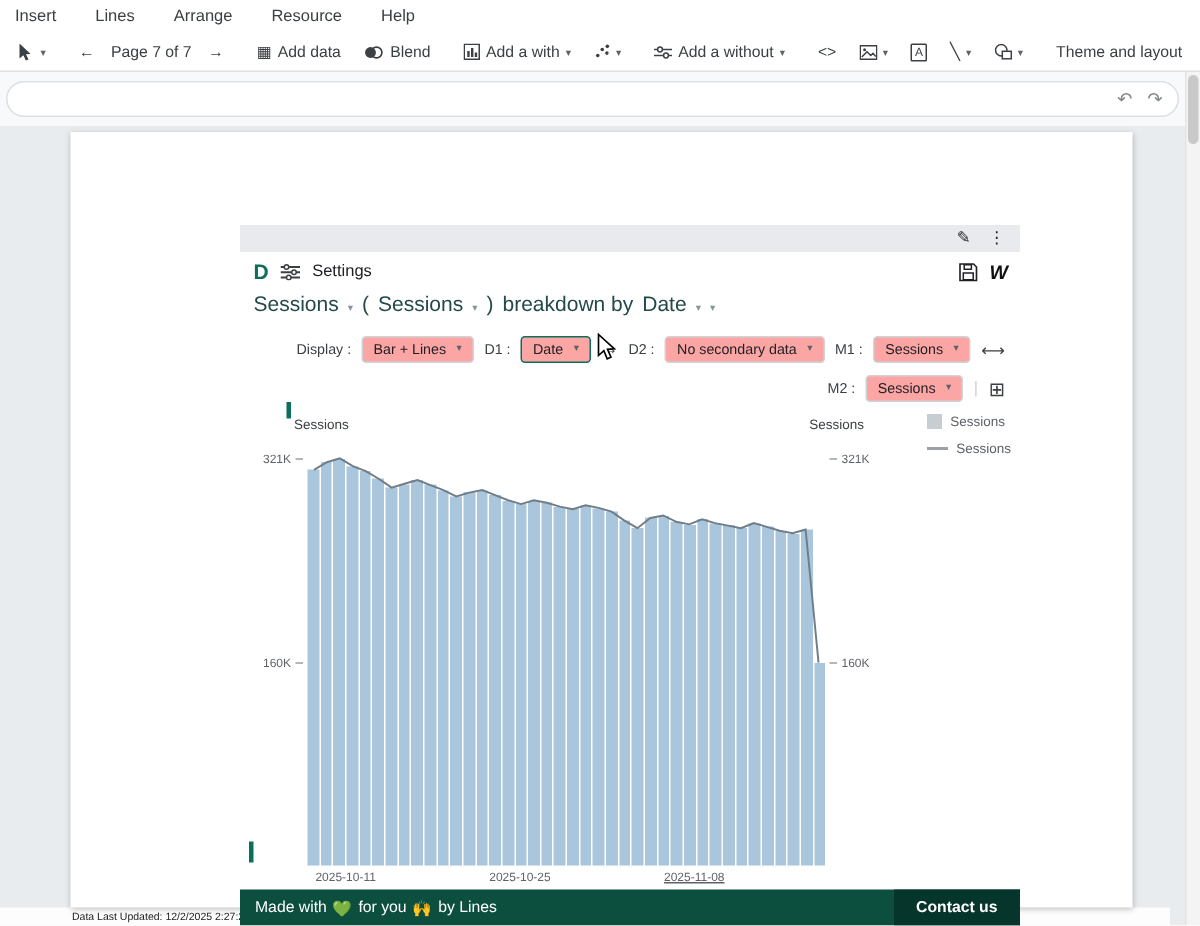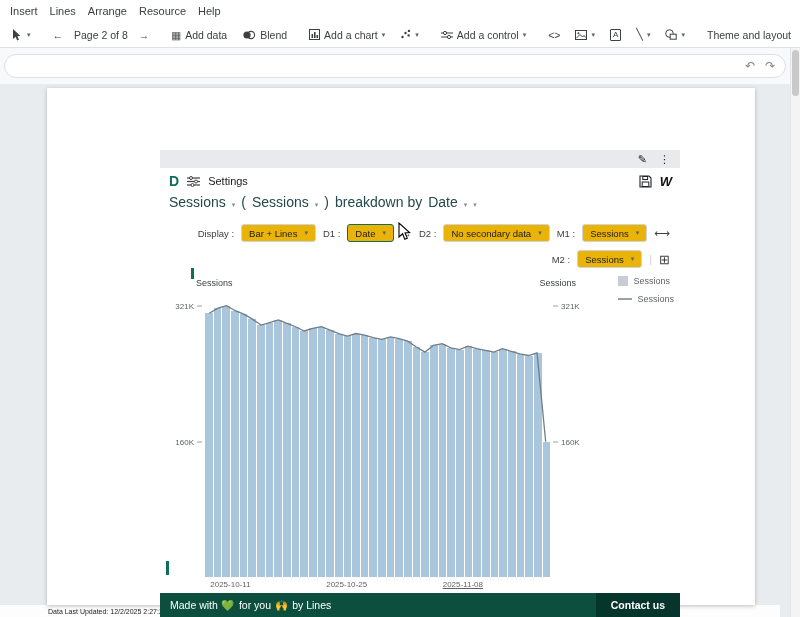--- a/index.html
+++ b/index.html
@@ -1,20 +1,20 @@
 <!DOCTYPE html>
 <html><head>
 <meta charset="utf-8">
 <style>
   * { margin:0; padding:0; box-sizing:border-box; }
   html,body { width:800px; height:617px; overflow:hidden; font-family:"Liberation Sans", sans-serif; background:#fff; }
   .screen { position:relative; width:800px; height:617px; background:#fff; }
 
   
-  .menubar { height:22px; display:flex; align-items:center; gap:12px; padding-left:10px; background:#fff; font-size:11px; color:#3c4043; }
+  .menubar { height:22px; display:flex; align-items:center; gap:26px; padding-left:10px; background:#fff; font-size:11px; color:#3c4043; }
   .menu-item { cursor:default; }
 
   
   .toolbar { height:26px; display:flex; align-items:center; gap:7px; padding:0 8px; background:#fff; border-bottom:1px solid #e0e0e0; font-size:10.5px; color:#3c4043; white-space:nowrap; }
   .tb-btn { display:inline-flex; align-items:center; gap:4px; padding:2px 4px; border-radius:3px; cursor:default; }
   .tb-sep { width:1px; height:16px; background:#e0e0e0; }
   .caret { font-size:7px; color:#5f6368; }
   .svgico { display:inline-block; }
   .a-box { border:1px solid #3c4043; font-size:8px; padding:0 2px; line-height:10px; border-radius:1px; }
   .line-glyph { font-size:11px; }
@@ -37,21 +37,21 @@
   .w-header { height:26px; display:flex; align-items:center; gap:8px; padding:0 9px; background:#fff; }
   .logo-d { color:#0e6e5c; font-weight:700; font-size:14px; }
   .w-title-app { font-size:11px; color:#202124; }
   .spacer { flex:1; }
   .w-mark { font-weight:800; font-style:italic; font-size:13px; color:#111; letter-spacing:-1px; }
 
   .w-title { height:26px; display:flex; align-items:baseline; gap:6px; padding:0 9px; font-size:14px; color:#24494a; }
   .t-caret { font-size:7px; color:#8a9499; }
 
   .ctrl-row { height:26px; display:flex; align-items:center; justify-content:flex-end; gap:7px; padding:0 10px; font-size:9.5px; color:#3c4043; }
-  .sel { display:inline-flex; align-items:center; gap:7px; border:1px solid #cfd4d9; border-radius:3px; padding:2.5px 7px; font-size:9.5px; color:#202124; background:#eab308; }
+  .sel { display:inline-flex; gap:7px; border:1px solid #cfd4d9; border-radius:3px; padding:2.5px 7px; font-size:9.5px; color:#202124; background:#fca5a5; }
   .sel-teal { border-color:#0e6e5c; }
   .swap { font-size:11px; color:#3c4043; }
   .vsep { color:#d0d0d0; font-size:11px; }
   .grid-ico { font-size:13px; color:#3c4043; line-height:1; }
 
   
   .chart-region { flex:1; position:relative; }
   .handle { position:absolute; background:#0e6e5c; width:3px; }
   .handle-top { left:31px; top:-4px; height:11px; }
   .handle-bottom { left:6px; bottom:2px; height:14px; }
@@ -103,21 +103,21 @@
 
   <div class="toolbar">
     <span class="tb-btn">
       <svg class="svgico" width="11" height="12" viewBox="0 0 11 12">
           <polygon points="1,0 1,10 3.6,7.8 5.2,11.4 7,10.6 5.3,7.2 8.4,7" fill="#3c4043"></polygon>
         </svg>
       <span class="caret">▾</span>
     </span>
     <div class="tb-sep"></div>
     <span class="tb-btn">←</span>
-    <span>Page 2 of 8</span>
+    <span>Page 7 of 7</span>
     <span class="tb-btn">→</span>
     <div class="tb-sep"></div>
     <span class="tb-btn">
       <span>▦</span>
       <span>Add data</span>
     </span>
     <span class="tb-btn">
       <svg class="svgico" width="14" height="10" viewBox="0 0 14 10">
           <circle cx="5" cy="5" r="3.6" fill="#3c4043"></circle>
           <circle cx="9" cy="5" r="3.6" fill="none" stroke="#3c4043" stroke-width="1.1"></circle>
@@ -125,41 +125,41 @@
       <span>Blend</span>
     </span>
     <div class="tb-sep"></div>
     <span class="tb-btn">
       <svg class="svgico" width="11" height="11" viewBox="0 0 11 11">
           <rect x="0.5" y="0.5" width="10" height="10" fill="none" stroke="#3c4043"></rect>
           <rect x="2.5" y="5" width="1.6" height="4" fill="#3c4043"></rect>
           <rect x="5" y="3" width="1.6" height="6" fill="#3c4043"></rect>
           <rect x="7.5" y="6" width="1.6" height="3" fill="#3c4043"></rect>
         </svg>
-      <span>Add a chart</span>
+      <span>Add a with</span>
       <span class="caret">▾</span>
     </span>
     <span class="tb-btn">
       <svg class="svgico" width="11" height="11" viewBox="0 0 11 11">
           <circle cx="2.5" cy="8" r="1.2" fill="#3c4043"></circle>
           <circle cx="5.5" cy="4" r="1.2" fill="#3c4043"></circle>
           <circle cx="8.6" cy="6.4" r="1.2" fill="#3c4043"></circle>
           <circle cx="8.9" cy="1.9" r="1.2" fill="#3c4043"></circle>
         </svg>
       <span class="caret">▾</span>
     </span>
     <div class="tb-sep"></div>
     <span class="tb-btn">
       <svg class="svgico" width="12" height="10" viewBox="0 0 12 10">
           <line x1="0" y1="3" x2="12" y2="3" stroke="#3c4043"></line>
           <line x1="0" y1="7" x2="12" y2="7" stroke="#3c4043"></line>
           <circle cx="4" cy="3" r="1.6" fill="#fff" stroke="#3c4043"></circle>
           <circle cx="8" cy="7" r="1.6" fill="#fff" stroke="#3c4043"></circle>
         </svg>
-      <span>Add a control</span>
+      <span>Add a without</span>
       <span class="caret">▾</span>
     </span>
     <div class="tb-sep"></div>
     <span class="tb-btn">&lt;&gt;</span>
     <span class="tb-btn">
       <svg class="svgico" width="12" height="10" viewBox="0 0 12 10">
           <rect x="0.5" y="0.5" width="11" height="9" fill="none" stroke="#3c4043"></rect>
           <circle cx="3.4" cy="3.2" r="1" fill="#3c4043"></circle>
           <polyline points="1.5,8 5,4.5 7.5,7 9,5.5 10.8,7.6" fill="none" stroke="#3c4043"></polyline>
         </svg>

